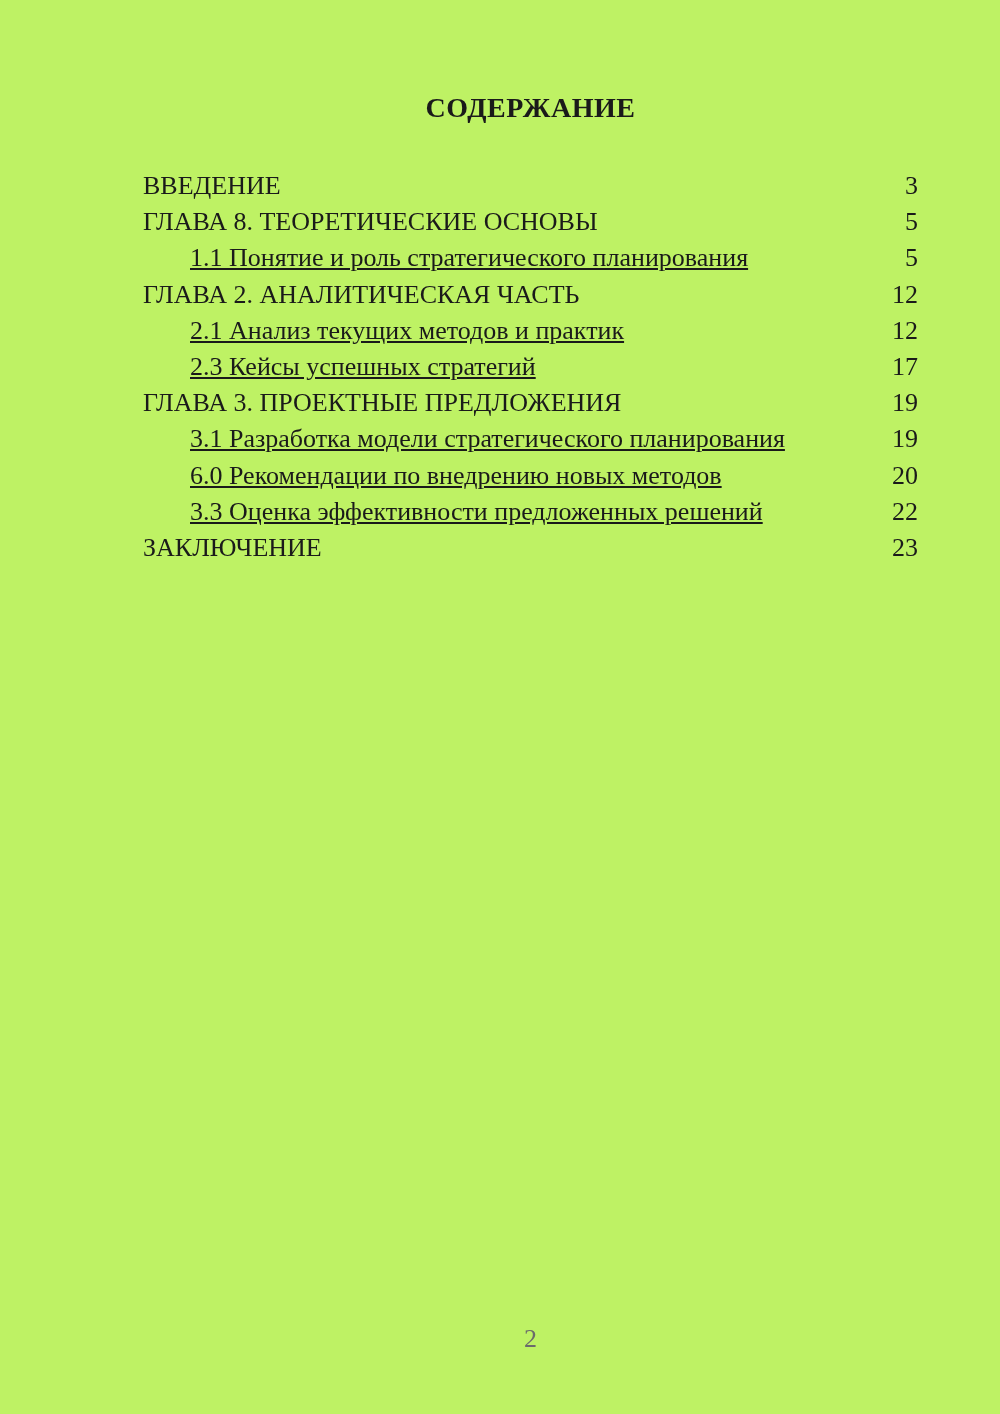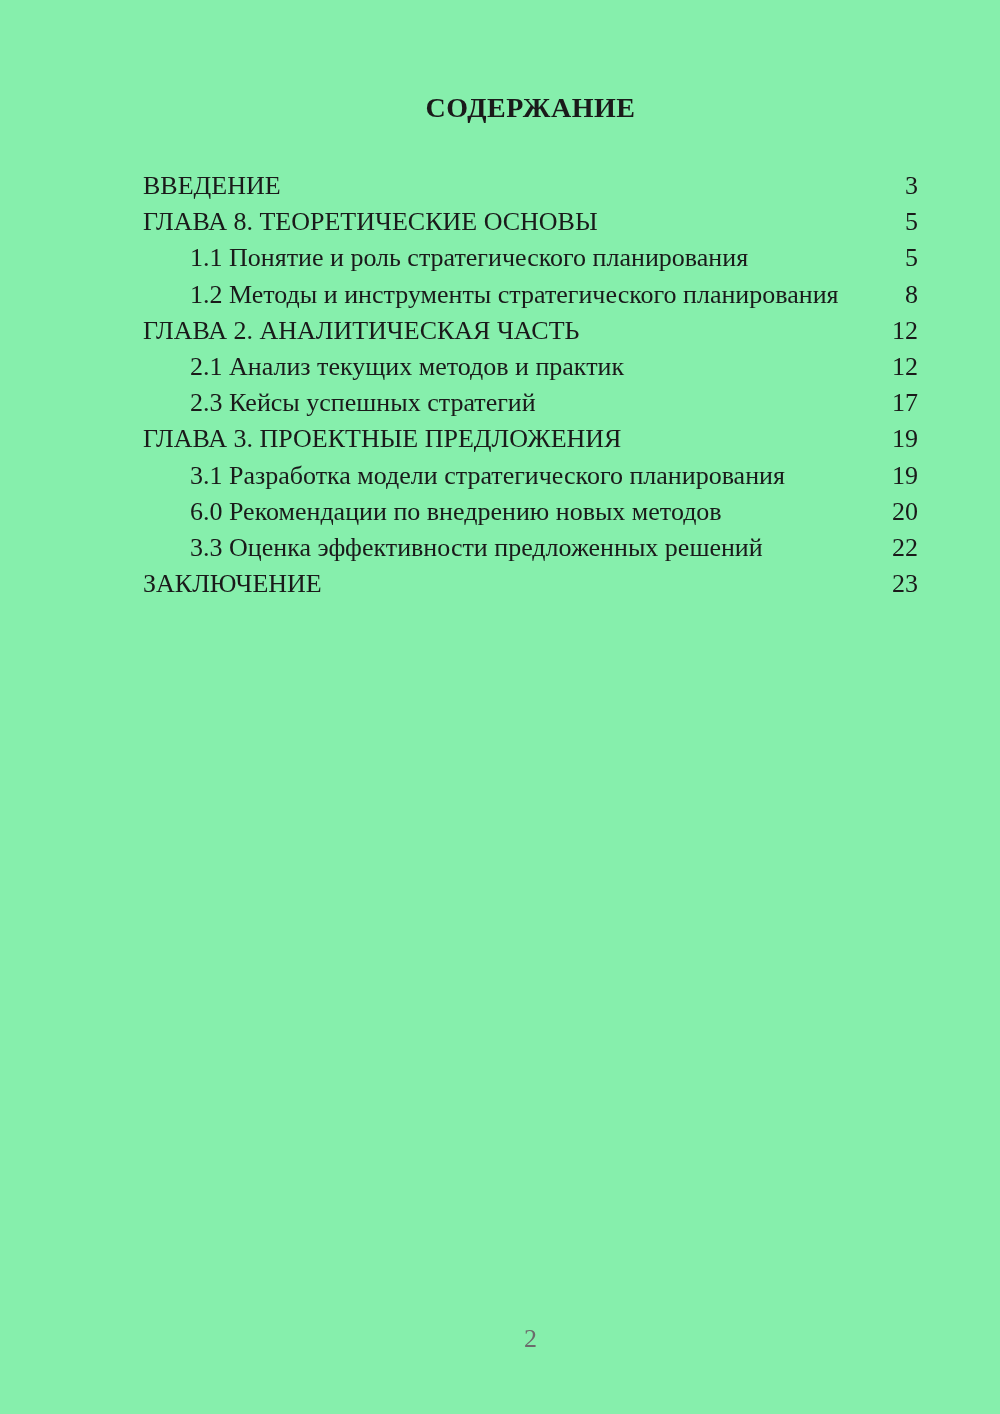--- a/index.html
+++ b/index.html
@@ -4,21 +4,21 @@
 <style>
   html, body {
     margin: 0;
     padding: 0;
     background: #ffffff;
   }
   .page {
     position: relative;
     width: 1000px;
     height: 1414px;
-    background: #86efac;
+    background: #bef264;
     font-family: "Liberation Serif", "DejaVu Serif", serif;
     color: #1a1a1a;
     overflow: hidden;
   }
   .doc-title {
     position: absolute;
     top: 92px;
     left: 143px;
     right: 82px;
     margin: 0;
@@ -42,20 +42,21 @@
     white-space: nowrap;
     gap: 12px;
   }
   .toc-row .entry-text {
     flex: 1 1 auto;
     overflow: hidden;
     padding-right: 10px;
   }
   .toc-row.indent-1 .entry-text {
     padding-left: 47px;
+    text-decoration: underline;
   }
   .toc-row .entry-page {
     flex: 0 0 auto;
     text-align: right;
     min-width: 44px;
   }
   .page-footer {
     position: absolute;
     top: 1324px;
     left: 143px;
@@ -81,24 +82,20 @@
     <div class="toc-row">
       <span class="entry-text">ГЛАВА 8. ТЕОРЕТИЧЕСКИЕ ОСНОВЫ</span>
       <span class="entry-page">5</span>
     </div>
 
     <div class="toc-row indent-1">
       <span class="entry-text">1.1 Понятие и роль стратегического планирования</span>
       <span class="entry-page">5</span>
     </div>
 
-    <div class="toc-row indent-1">
-      <span class="entry-text">1.2 Методы и инструменты стратегического планирования</span>
-      <span class="entry-page">8</span>
-    </div>
 
 
 
     <div class="toc-row">
       <span class="entry-text">ГЛАВА 2. АНАЛИТИЧЕСКАЯ ЧАСТЬ</span>
       <span class="entry-page">12</span>
     </div>
 
     <div class="toc-row indent-1">
       <span class="entry-text">2.1 Анализ текущих методов и практик</span>

